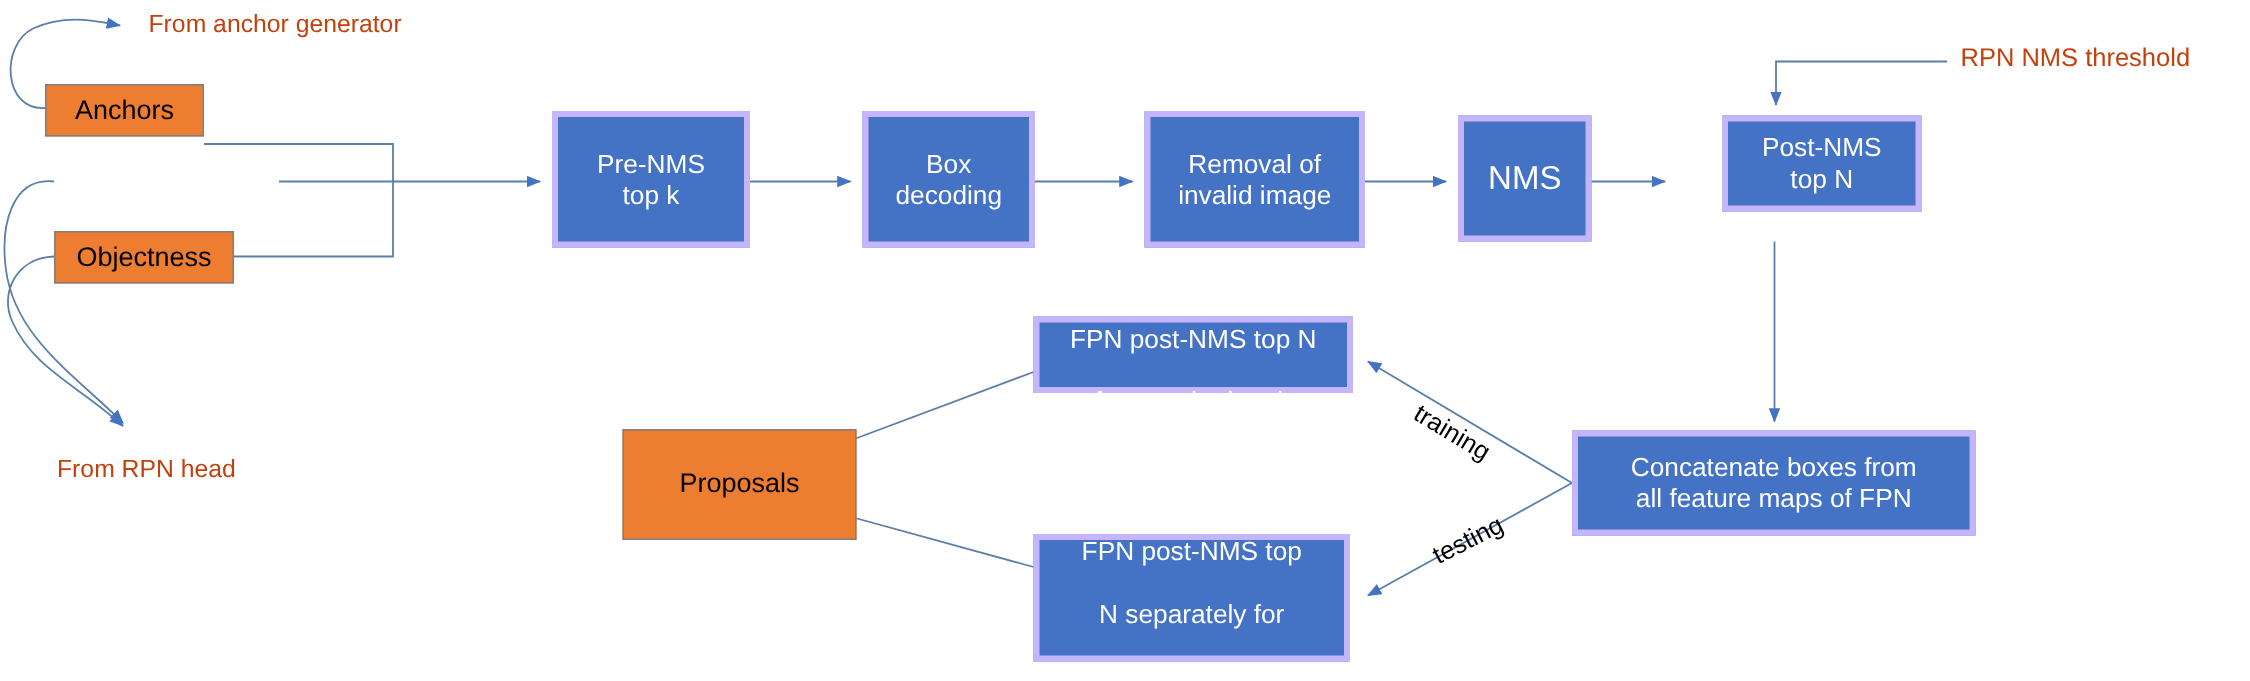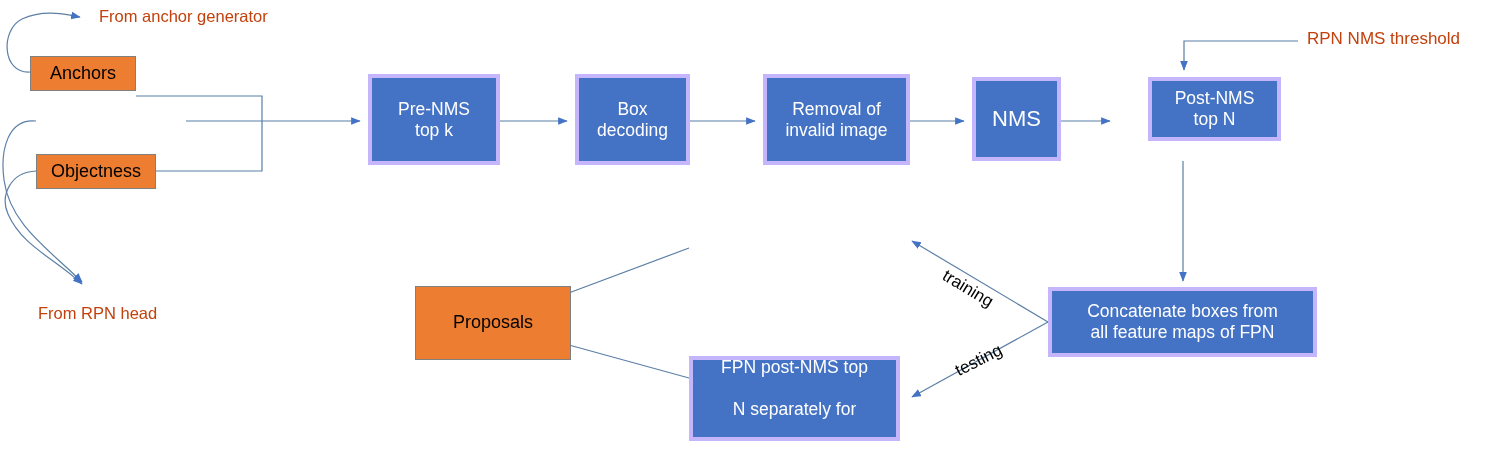--- a/index.html
+++ b/index.html
@@ -130,20 +130,26 @@
   <div class="node blue" style="left:1148px;top:77px;width:133px;height:64px;font-size:17.5px;">
     <span class="lbl">Post-NMS
 top N</span>
   </div>
 
   <div class="node blue" style="left:1048px;top:287px;width:269px;height:70px;font-size:17.5px;">
     <span class="lbl">Concatenate boxes from
 all feature maps of FPN</span>
   </div>
 
+  <div class="node blue" style="left:689px;top:211px;width:213px;height:51px;font-size:17.5px;">
+    <span class="lbl">
+      <span>FPN post-NMS top N</span><br>
+      <span>from </span><u>entire batch</u>
+    </span>
+  </div>
 
   <div class="node blue" style="left:689px;top:356px;width:211px;height:85px;font-size:17.5px;">
     <span class="lbl">
       <span>FPN post-NMS top</span><br>
       <span>N separately for</span><br>
       <u>single image</u>
     </span>
   </div>
 
   <div class="node orange" style="left:415px;top:286px;width:156px;height:74px;font-size:18px;">

